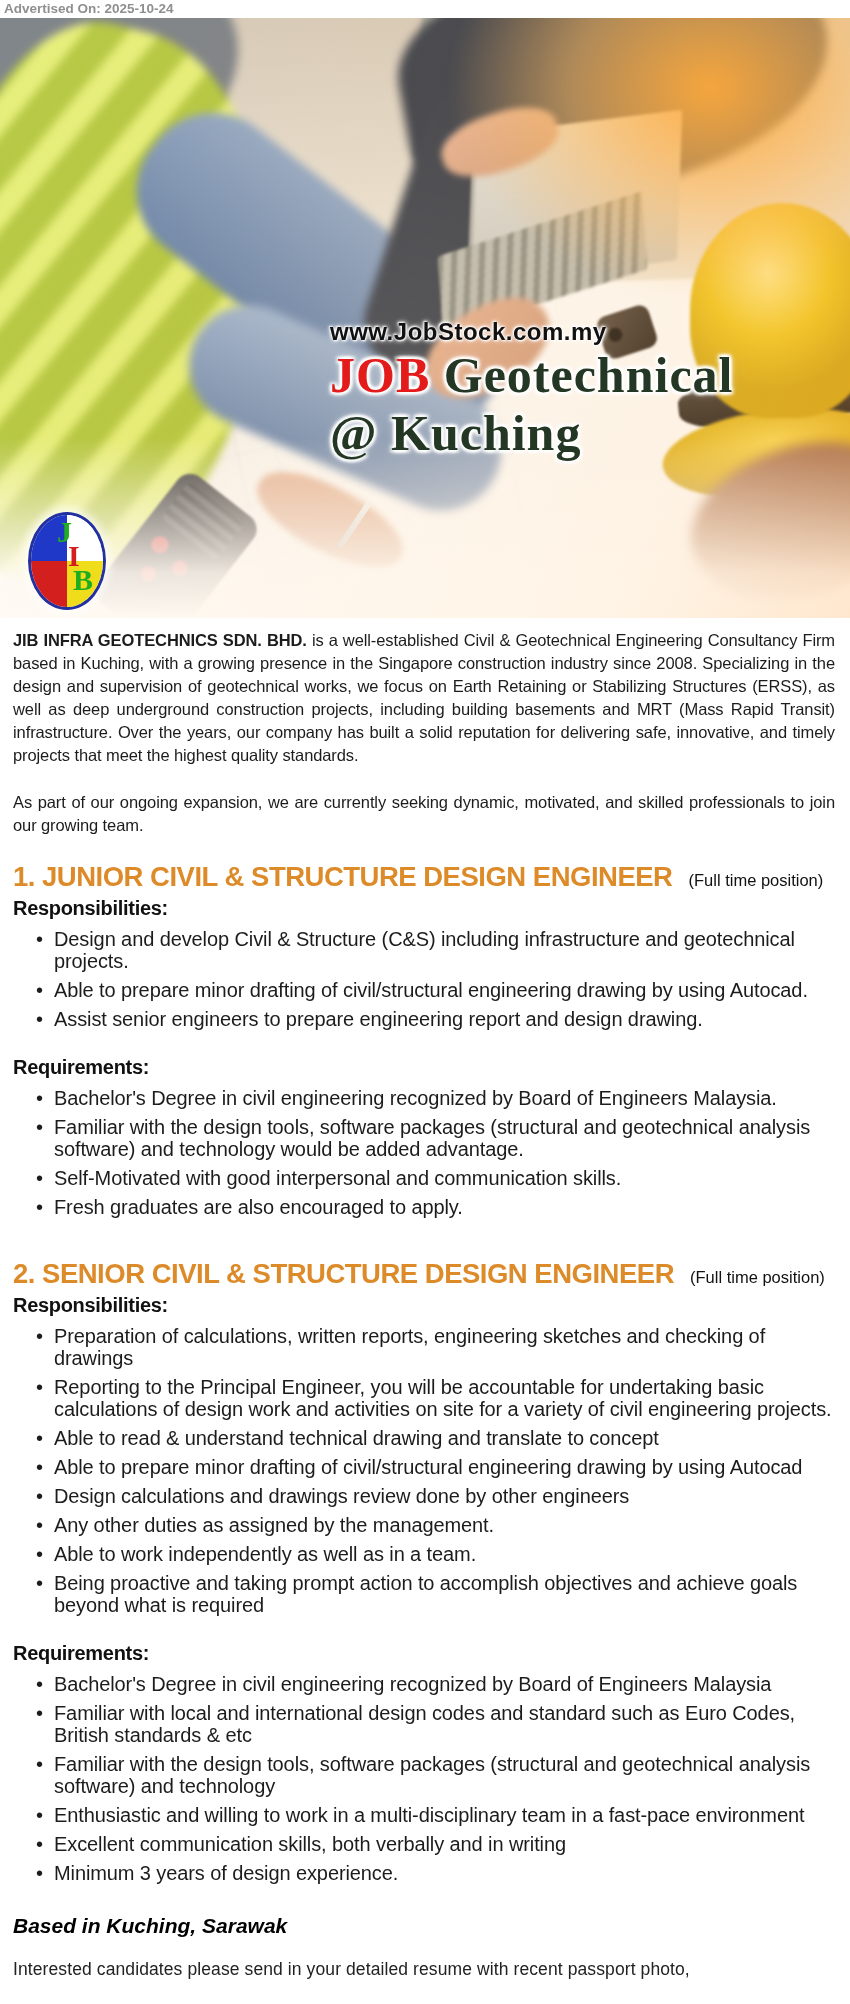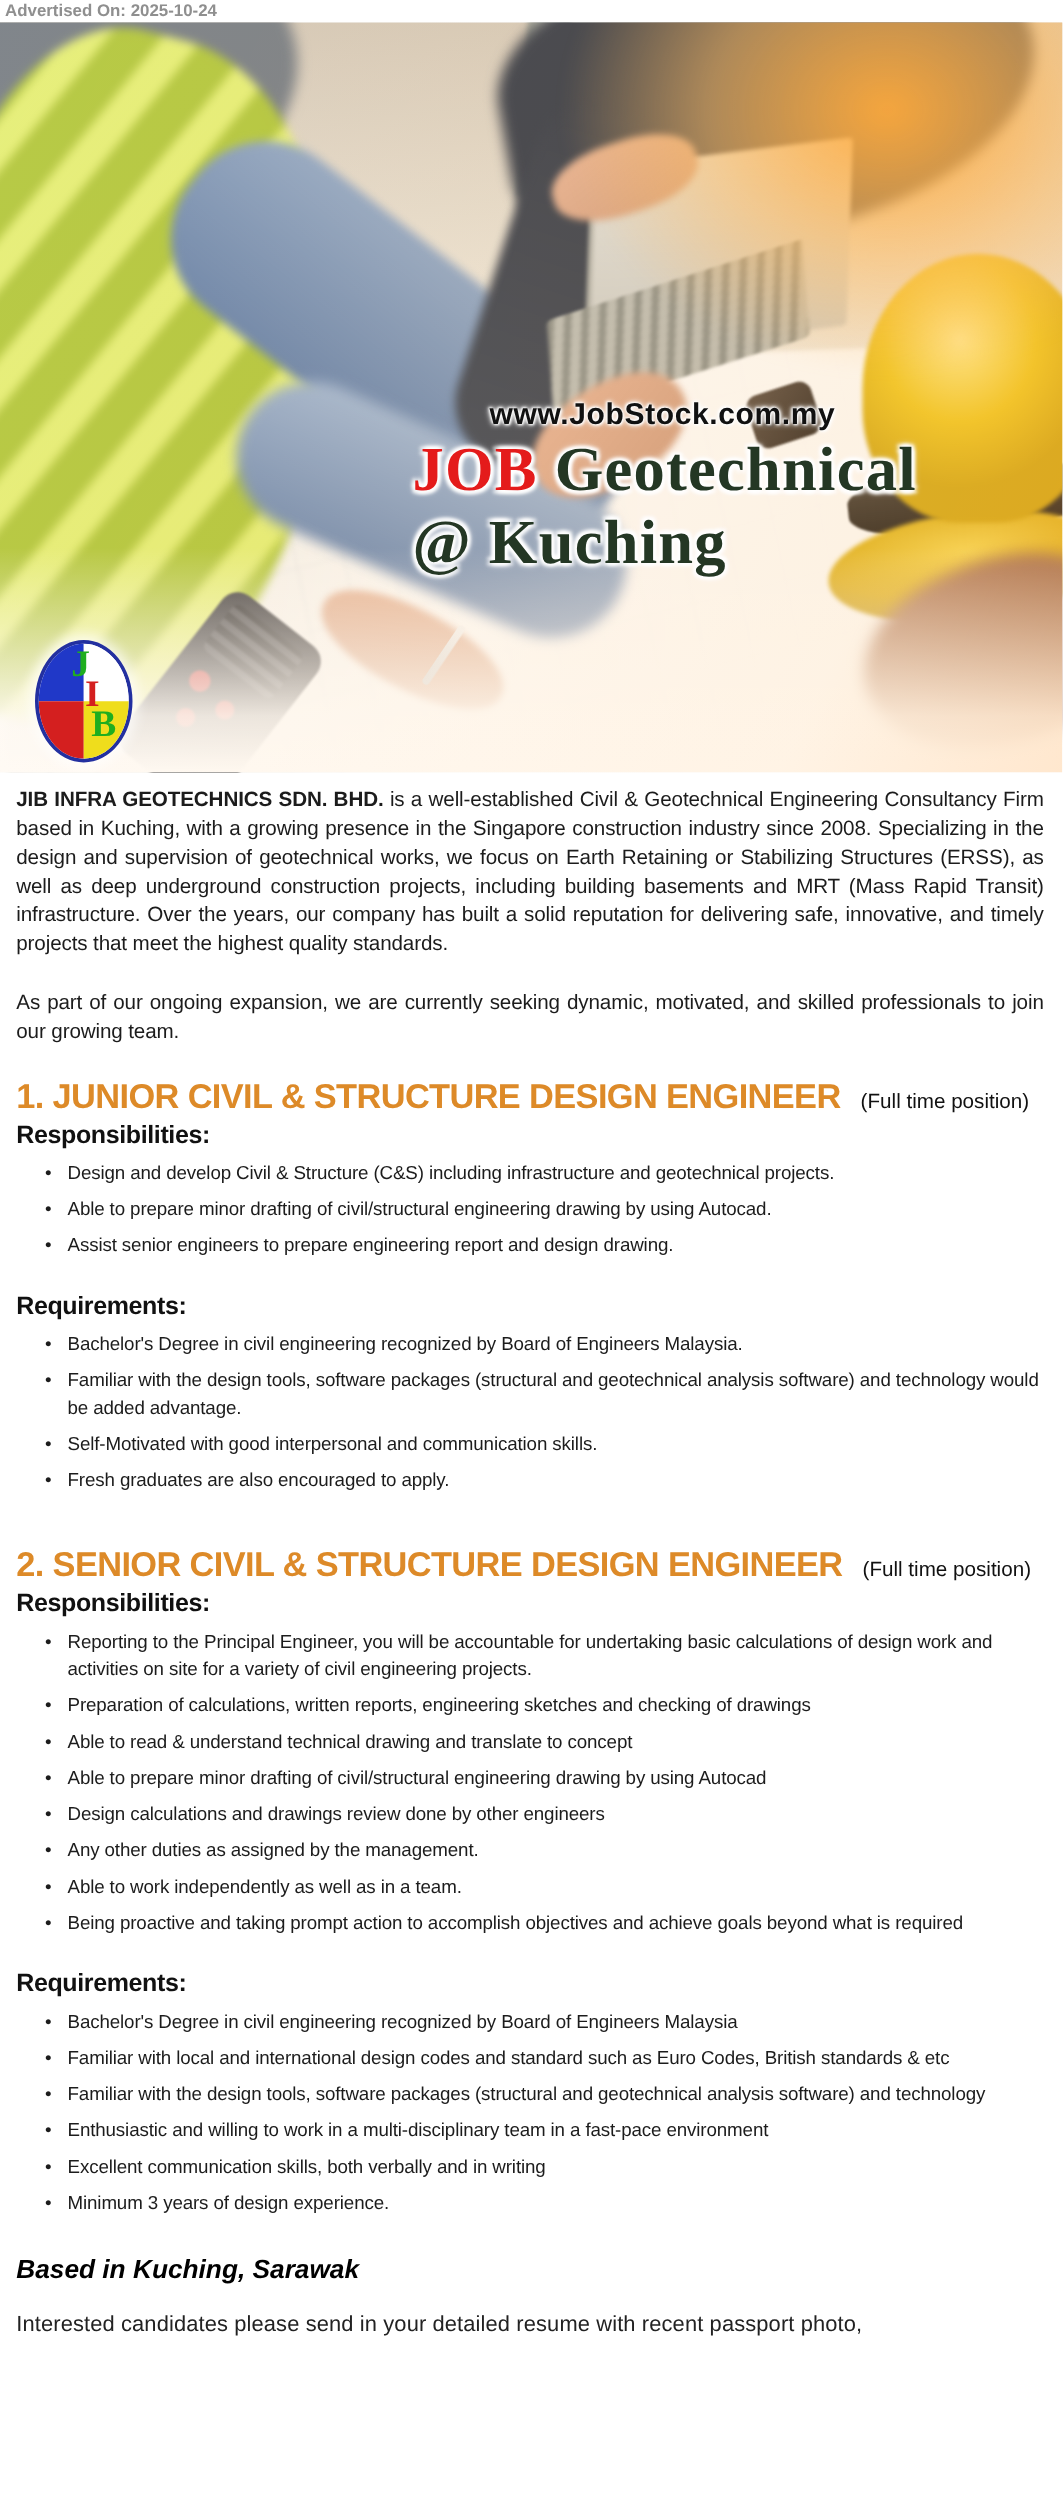--- a/index.html
+++ b/index.html
@@ -159,21 +159,21 @@
   .warm-overlay {
     left:0; top:0; width:850px; height:600px;
     background: linear-gradient(115deg, rgba(255,240,220,.12), rgba(255,190,110,.18) 80%, rgba(255,160,60,.25) 100%);
     pointer-events:none;
   }
 
   
   .hero-text { position:absolute; left:330px; top:300px; width:520px; }
   .hero-site {
     font-size: 24px; font-weight: 700; color: #111;
-    text-align: center; width: 330px; margin-left: 35px;
+    text-align: left; width: 330px; 
     text-shadow: 0 0 4px #fff, 0 0 6px #fff, 1px 1px 2px #fff, -1px -1px 2px #fff;
     letter-spacing: .5px;
   }
   .hero-title {
     font-family: "Liberation Serif", serif;
     font-weight: 700;
     font-size: 50px;
     line-height: 58px;
     color: #243724;
     text-shadow: 0 0 5px #fff, 0 0 8px #fff, 2px 2px 3px #fff, -2px -2px 3px #fff, 2px -2px 3px #fff, -2px 2px 3px #fff;
@@ -222,21 +222,21 @@
 
   .subhead {
     font-size: 20px; font-weight: 700; color:#111;
     margin: 2px 0 8px 0; letter-spacing: -0.3px;
   }
   .subhead.req { margin-top: 26px; }
 
   ul.bullets { list-style:none; margin:0 0 10px 0; padding:0; }
   ul.bullets li {
     position:relative; padding-left:41px; margin-bottom:7px;
-    font-size:15px; line-height:22px; letter-spacing:-0.1px; color:#1c1c1c;
+    font-size:20px; line-height:22px; letter-spacing:-0.1px; color:#1c1c1c;
   }
   ul.bullets li::before {
     content:"•"; position:absolute; left:23px; top:0;
   }
 
   .job2 { margin-top: 40px; }
 
   
   .based-in {
     font-size: 21px; font-weight:700; font-style: italic;
@@ -320,22 +320,22 @@
     </ul>
   </div>
 
   <div class="job job2">
     <div class="job-title-row">
       <span class="job-title">2. SENIOR CIVIL &amp; STRUCTURE DESIGN ENGINEER</span>
       <span class="job-type">(Full time position)</span>
     </div>
     <div class="subhead">Responsibilities:</div>
     <ul class="bullets">
+      <li><span>Preparation of calculations, written reports, engineering sketches and checking of drawings</span></li>
       <li><span>Reporting to the Principal Engineer, you will be accountable for undertaking basic calculations of design work and activities on site for a variety of civil engineering projects.</span></li>
-      <li><span>Preparation of calculations, written reports, engineering sketches and checking of drawings</span></li>
       <li><span>Able to read &amp; understand technical drawing and translate to concept</span></li>
       <li><span>Able to prepare minor drafting of civil/structural engineering drawing by using Autocad</span></li>
       <li><span>Design calculations and drawings review done by other engineers</span></li>
       <li><span>Any other duties as assigned by the management.</span></li>
       <li><span>Able to work independently as well as in a team.</span></li>
       <li><span>Being proactive and taking prompt action to accomplish objectives and achieve goals beyond what is required</span></li>
     </ul>
     <div class="subhead req">Requirements:</div>
     <ul class="bullets">
       <li><span>Bachelor's Degree in civil engineering recognized by Board of Engineers Malaysia</span></li>

